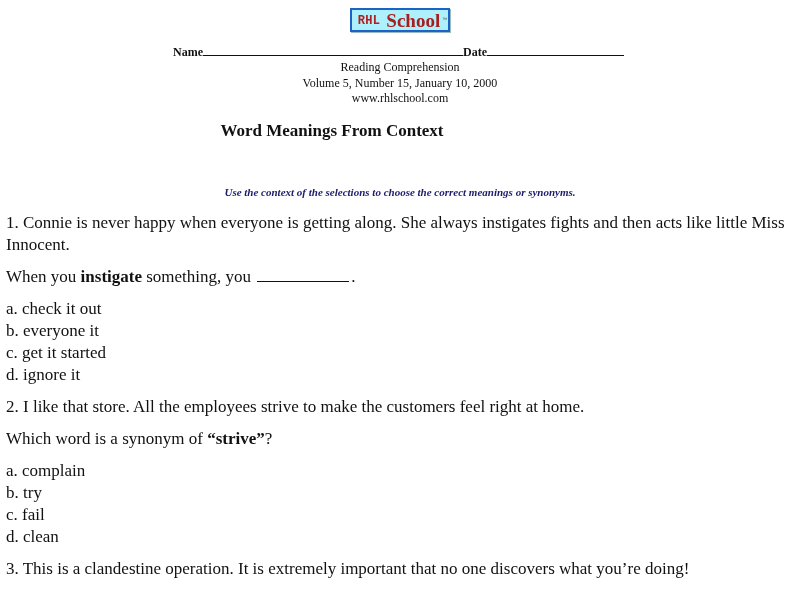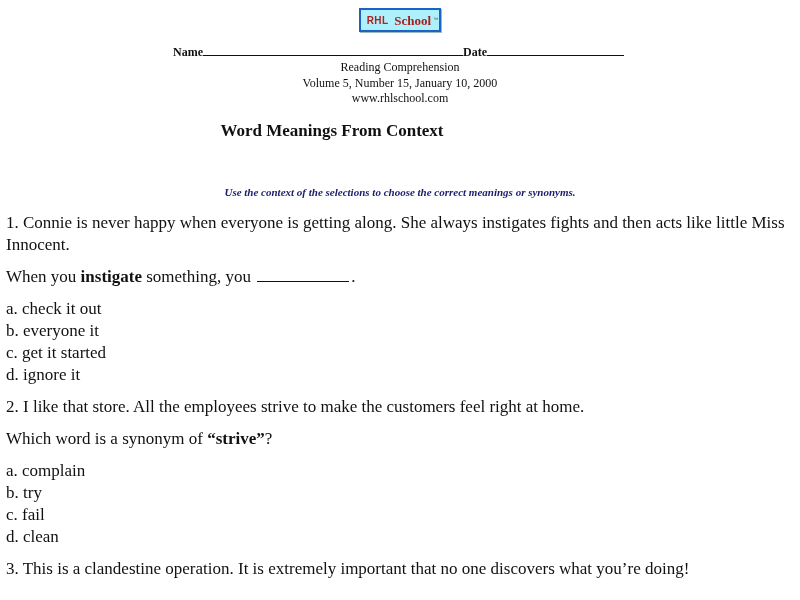--- a/index.html
+++ b/index.html
@@ -26,32 +26,32 @@
       display: inline-block;
       position: relative;
       background: #aef0fb;
       border: 2px solid #1b63c4;
       padding: 0 8px 0 6px;
       height: 20px;
       line-height: 20px;
       box-shadow: 1px 1px 0 #9bb;
     }
     .logo .rhl {
-      font-family: Liberation Sans, sans-serif;
+      font-family: Liberation Mono, monospace;
       font-weight: bold;
-      font-size: 10px;
+      font-size: 12px;
       color: #b02020;
       vertical-align: middle;
       margin-right: 6px;
       letter-spacing: 0.3px;
     }
     .logo .school {
       font-family: "Liberation Serif", serif;
       font-weight: bold;
-      font-size: 13px;
+      font-size: 19px;
       color: #a81e1e;
       vertical-align: middle;
     }
     .logo .tm {
       position: absolute;
       top: -1px;
       right: 1px;
       font-size: 5px;
       color: #444;
       font-family: "Liberation Sans", sans-serif;

